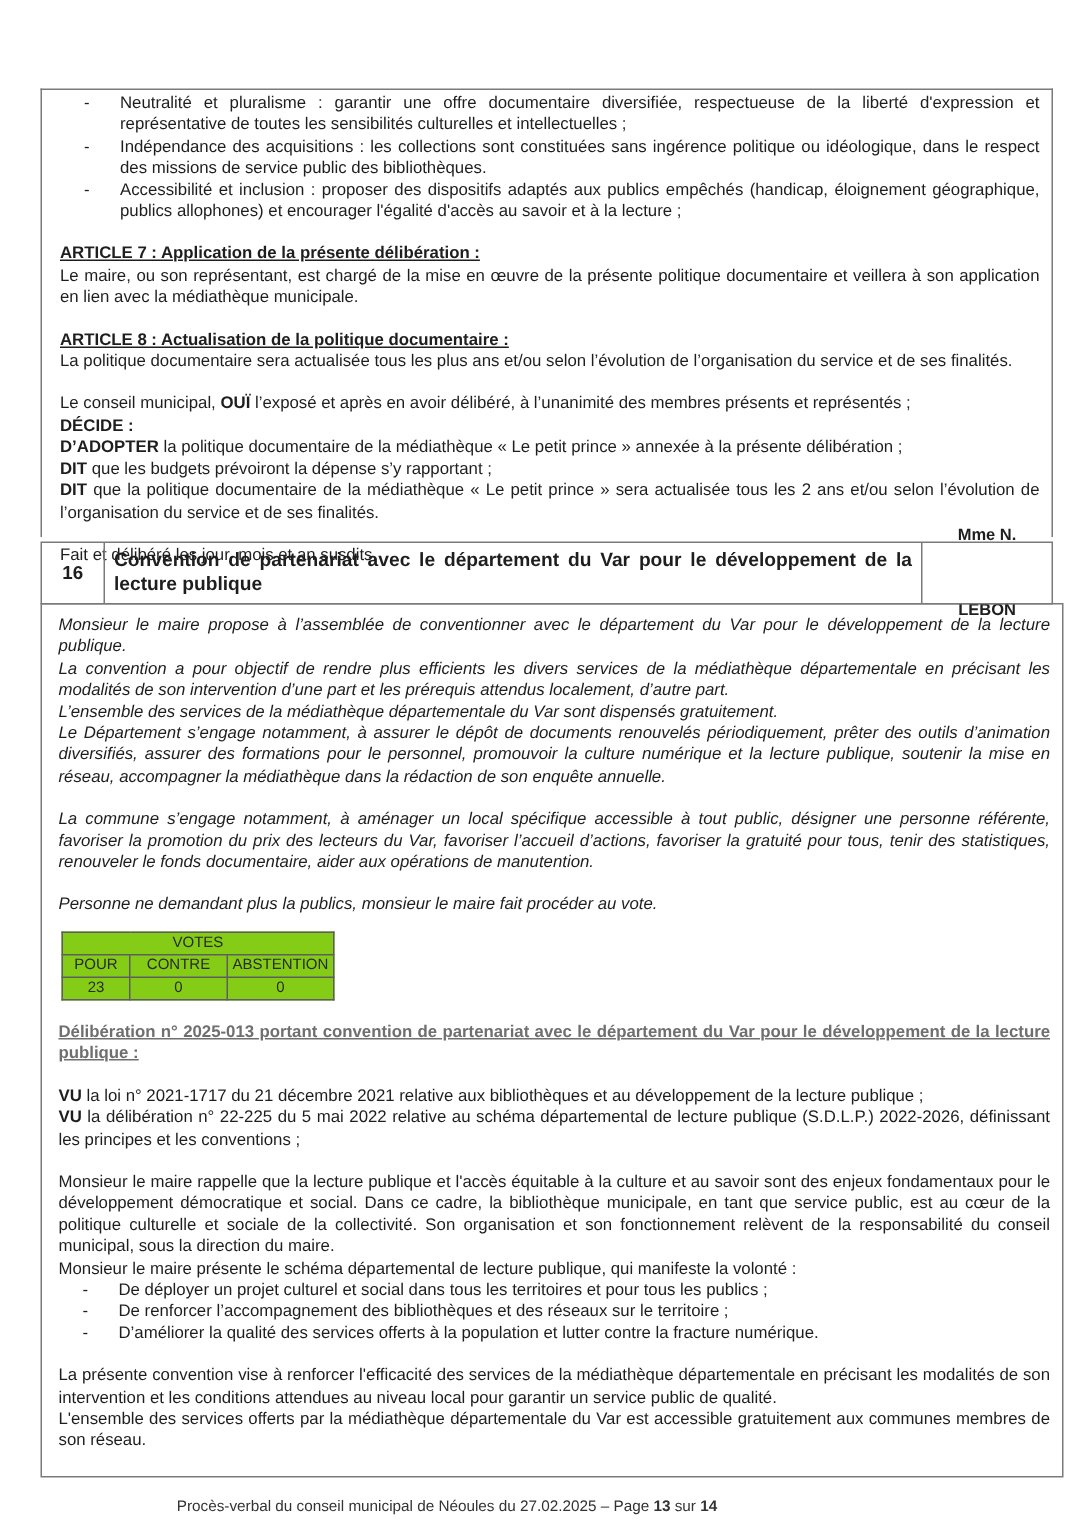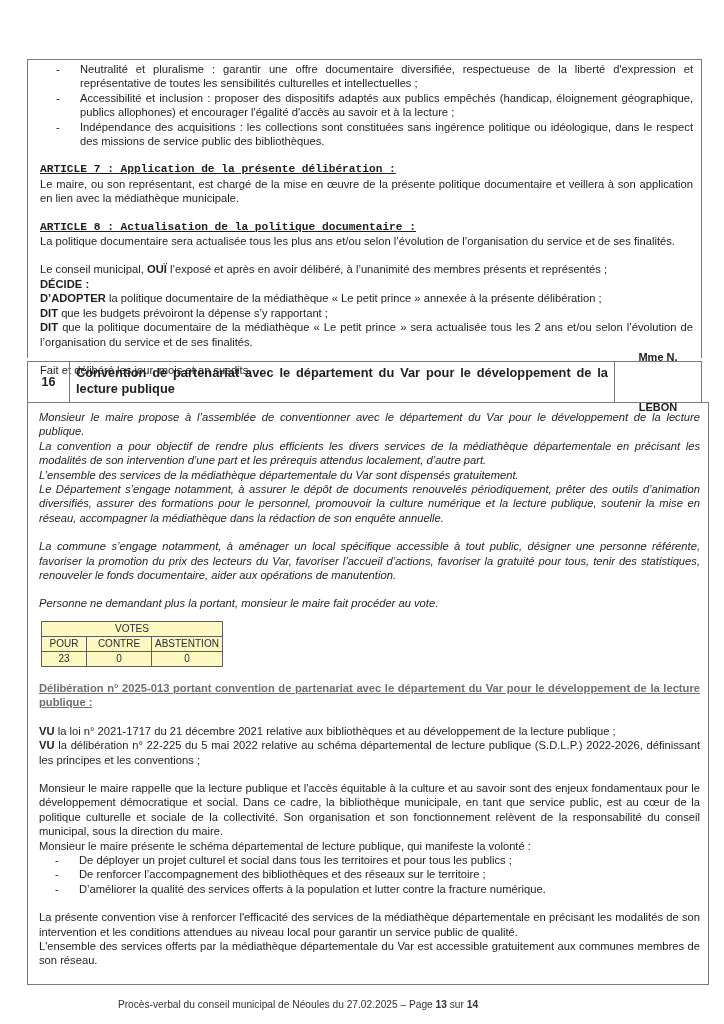--- a/index.html
+++ b/index.html
@@ -22,36 +22,36 @@
     border: 1px solid #7a7a7a; box-sizing: border-box; display: flex;
   }
   .hdr .num { width: 41px; border-right: 1px solid #7a7a7a; display: flex; align-items: center; justify-content: center; font-weight: bold; font-size: 12.5px; }
   .hdr .title { flex: 1; border-right: 1px solid #7a7a7a; padding: 3px 6px; font-weight: bold; font-size: 12.8px; line-height: 16px; text-align: justify; text-align-last: left; }
   .hdr .who { width: 86px; display: flex; flex-direction: column; align-items: center; justify-content: center; font-weight: bold; font-size: 11px; line-height: 14px; gap: 36px; }
   p { margin: 0; text-align: justify; }
   .gap { height: 14px; }
   ul.dash { list-style: none; margin: 0; padding: 0 0 0 40px; }
   ul.dash li { position: relative; text-align: justify; }
   ul.dash li::before { content: "-"; position: absolute; left: -24px; }
-  .art { font-weight: bold; text-decoration: underline; font-family: Liberation Mono, monospace; }
+  .art { font-weight: bold; text-decoration: underline; }
   .it { font-style: italic; }
   b { font-weight: bold; }
   .delib { color: #6f6f6f; font-weight: bold; text-decoration: underline; text-align: justify; text-align-last: left; }
-  table.votes { border-collapse: collapse; background: #fef9c3; margin-left: 2px; font-size: 10px; line-height: 12px; }
+  table.votes { border-collapse: collapse; background: #84cc16; margin-left: 2px; font-size: 10px; line-height: 12px; }
   table.votes td { border: 1px solid #5e5e5e; text-align: center; padding: 1px 3px; color: #2a2a2a; }
   .footer { position: absolute; top: 998px; left: 0; width: 596px; text-align: center; font-size: 10.2px; color: #333; }
 </style>
 </head>
 <body>
 
 <div class="frame">
   <ul class="dash">
     <li>Neutralité et pluralisme : garantir une offre documentaire diversifiée, respectueuse de la liberté d'expression et représentative de toutes les sensibilités culturelles et intellectuelles ;</li>
+    <li>Indépendance des acquisitions : les collections sont constituées sans ingérence politique ou idéologique, dans le respect des missions de service public des bibliothèques.</li>
     <li>Accessibilité et inclusion : proposer des dispositifs adaptés aux publics empêchés (handicap, éloignement géographique, publics allophones) et encourager l'égalité d'accès au savoir et à la lecture ;</li>
-    <li>Indépendance des acquisitions : les collections sont constituées sans ingérence politique ou idéologique, dans le respect des missions de service public des bibliothèques.</li>
   </ul>
   <div class="gap"></div>
   <p class="art">ARTICLE 7 : Application de la présente délibération :</p>
   <p>Le maire, ou son représentant, est chargé de la mise en œuvre de la présente politique documentaire et veillera à son application en lien avec la médiathèque municipale.</p>
   <div class="gap"></div>
   <p class="art">ARTICLE 8 : Actualisation de la politique documentaire :</p>
   <p>La politique documentaire sera actualisée tous les plus ans et/ou selon l’évolution de l’organisation du service et de ses finalités.</p>
   <div class="gap"></div>
   <p><span>Le conseil municipal, </span><b>OUÏ</b><span> l’exposé et après en avoir délibéré, à l’unanimité des membres présents et représentés ;</span></p>
   <p><b>DÉCIDE :</b></p>
@@ -73,21 +73,21 @@
 
 <div class="frame2">
   <div class="it">
     <p>Monsieur le maire propose à l’assemblée de conventionner avec le département du Var pour le développement de la lecture publique.</p>
     <p>La convention a pour objectif de rendre plus efficients les divers services de la médiathèque départementale en précisant les modalités de son intervention d’une part et les prérequis attendus localement, d’autre part.</p>
     <p>L’ensemble des services de la médiathèque départementale du Var sont dispensés gratuitement.</p>
     <p>Le Département s’engage notamment, à assurer le dépôt de documents renouvelés périodiquement, prêter des outils d’animation diversifiés, assurer des formations pour le personnel, promouvoir la culture numérique et la lecture publique, soutenir la mise en réseau, accompagner la médiathèque dans la rédaction de son enquête annuelle.</p>
     <div class="gap"></div>
     <p>La commune s’engage notamment, à aménager un local spécifique accessible à tout public, désigner une personne référente, favoriser la promotion du prix des lecteurs du Var, favoriser l’accueil d’actions, favoriser la gratuité pour tous, tenir des statistiques, renouveler le fonds documentaire, aider aux opérations de manutention.</p>
     <div class="gap"></div>
-    <p>Personne ne demandant plus la portant, monsieur le maire fait procéder au vote.</p>
+    <p>Personne ne demandant plus la publics, monsieur le maire fait procéder au vote.</p>
   </div>
   <div style="height:10px"></div>
   <table class="votes">
     <tbody>
         <tr>
           <td colspan="3">VOTES</td>
         </tr>
     <tr>
       <td style="width:38px">POUR</td>
       <td style="width:58px">CONTRE</td>

